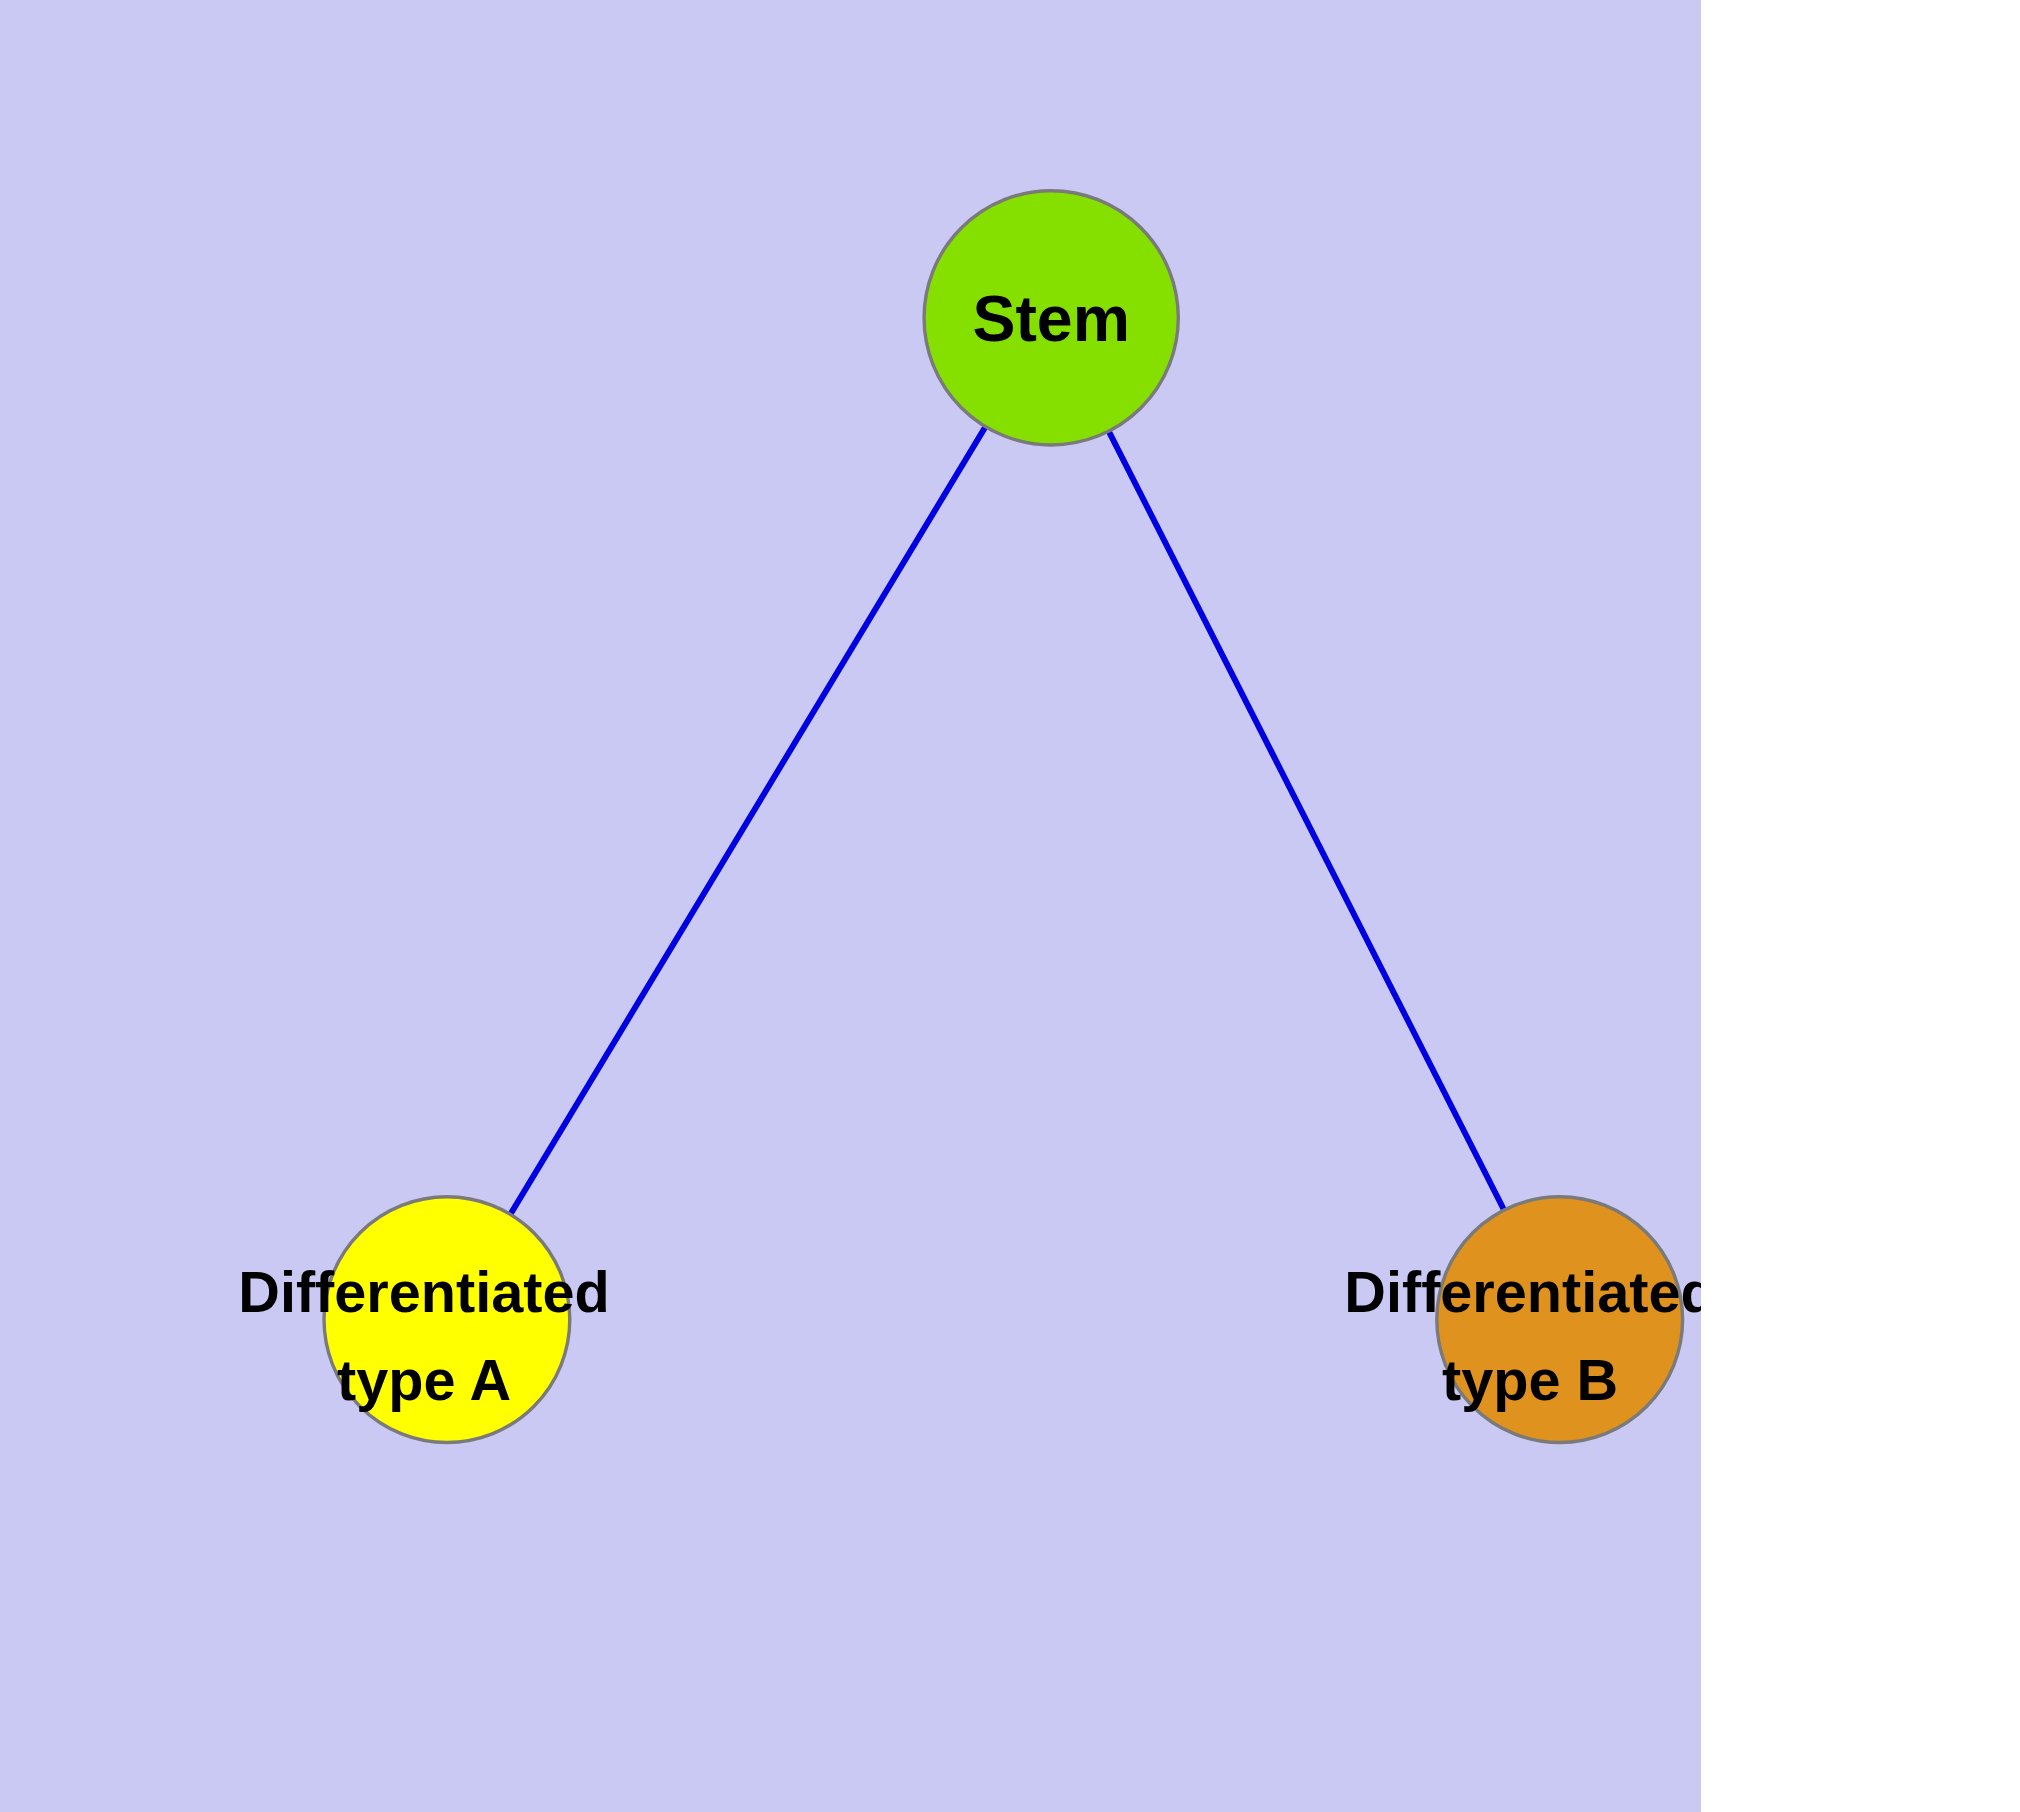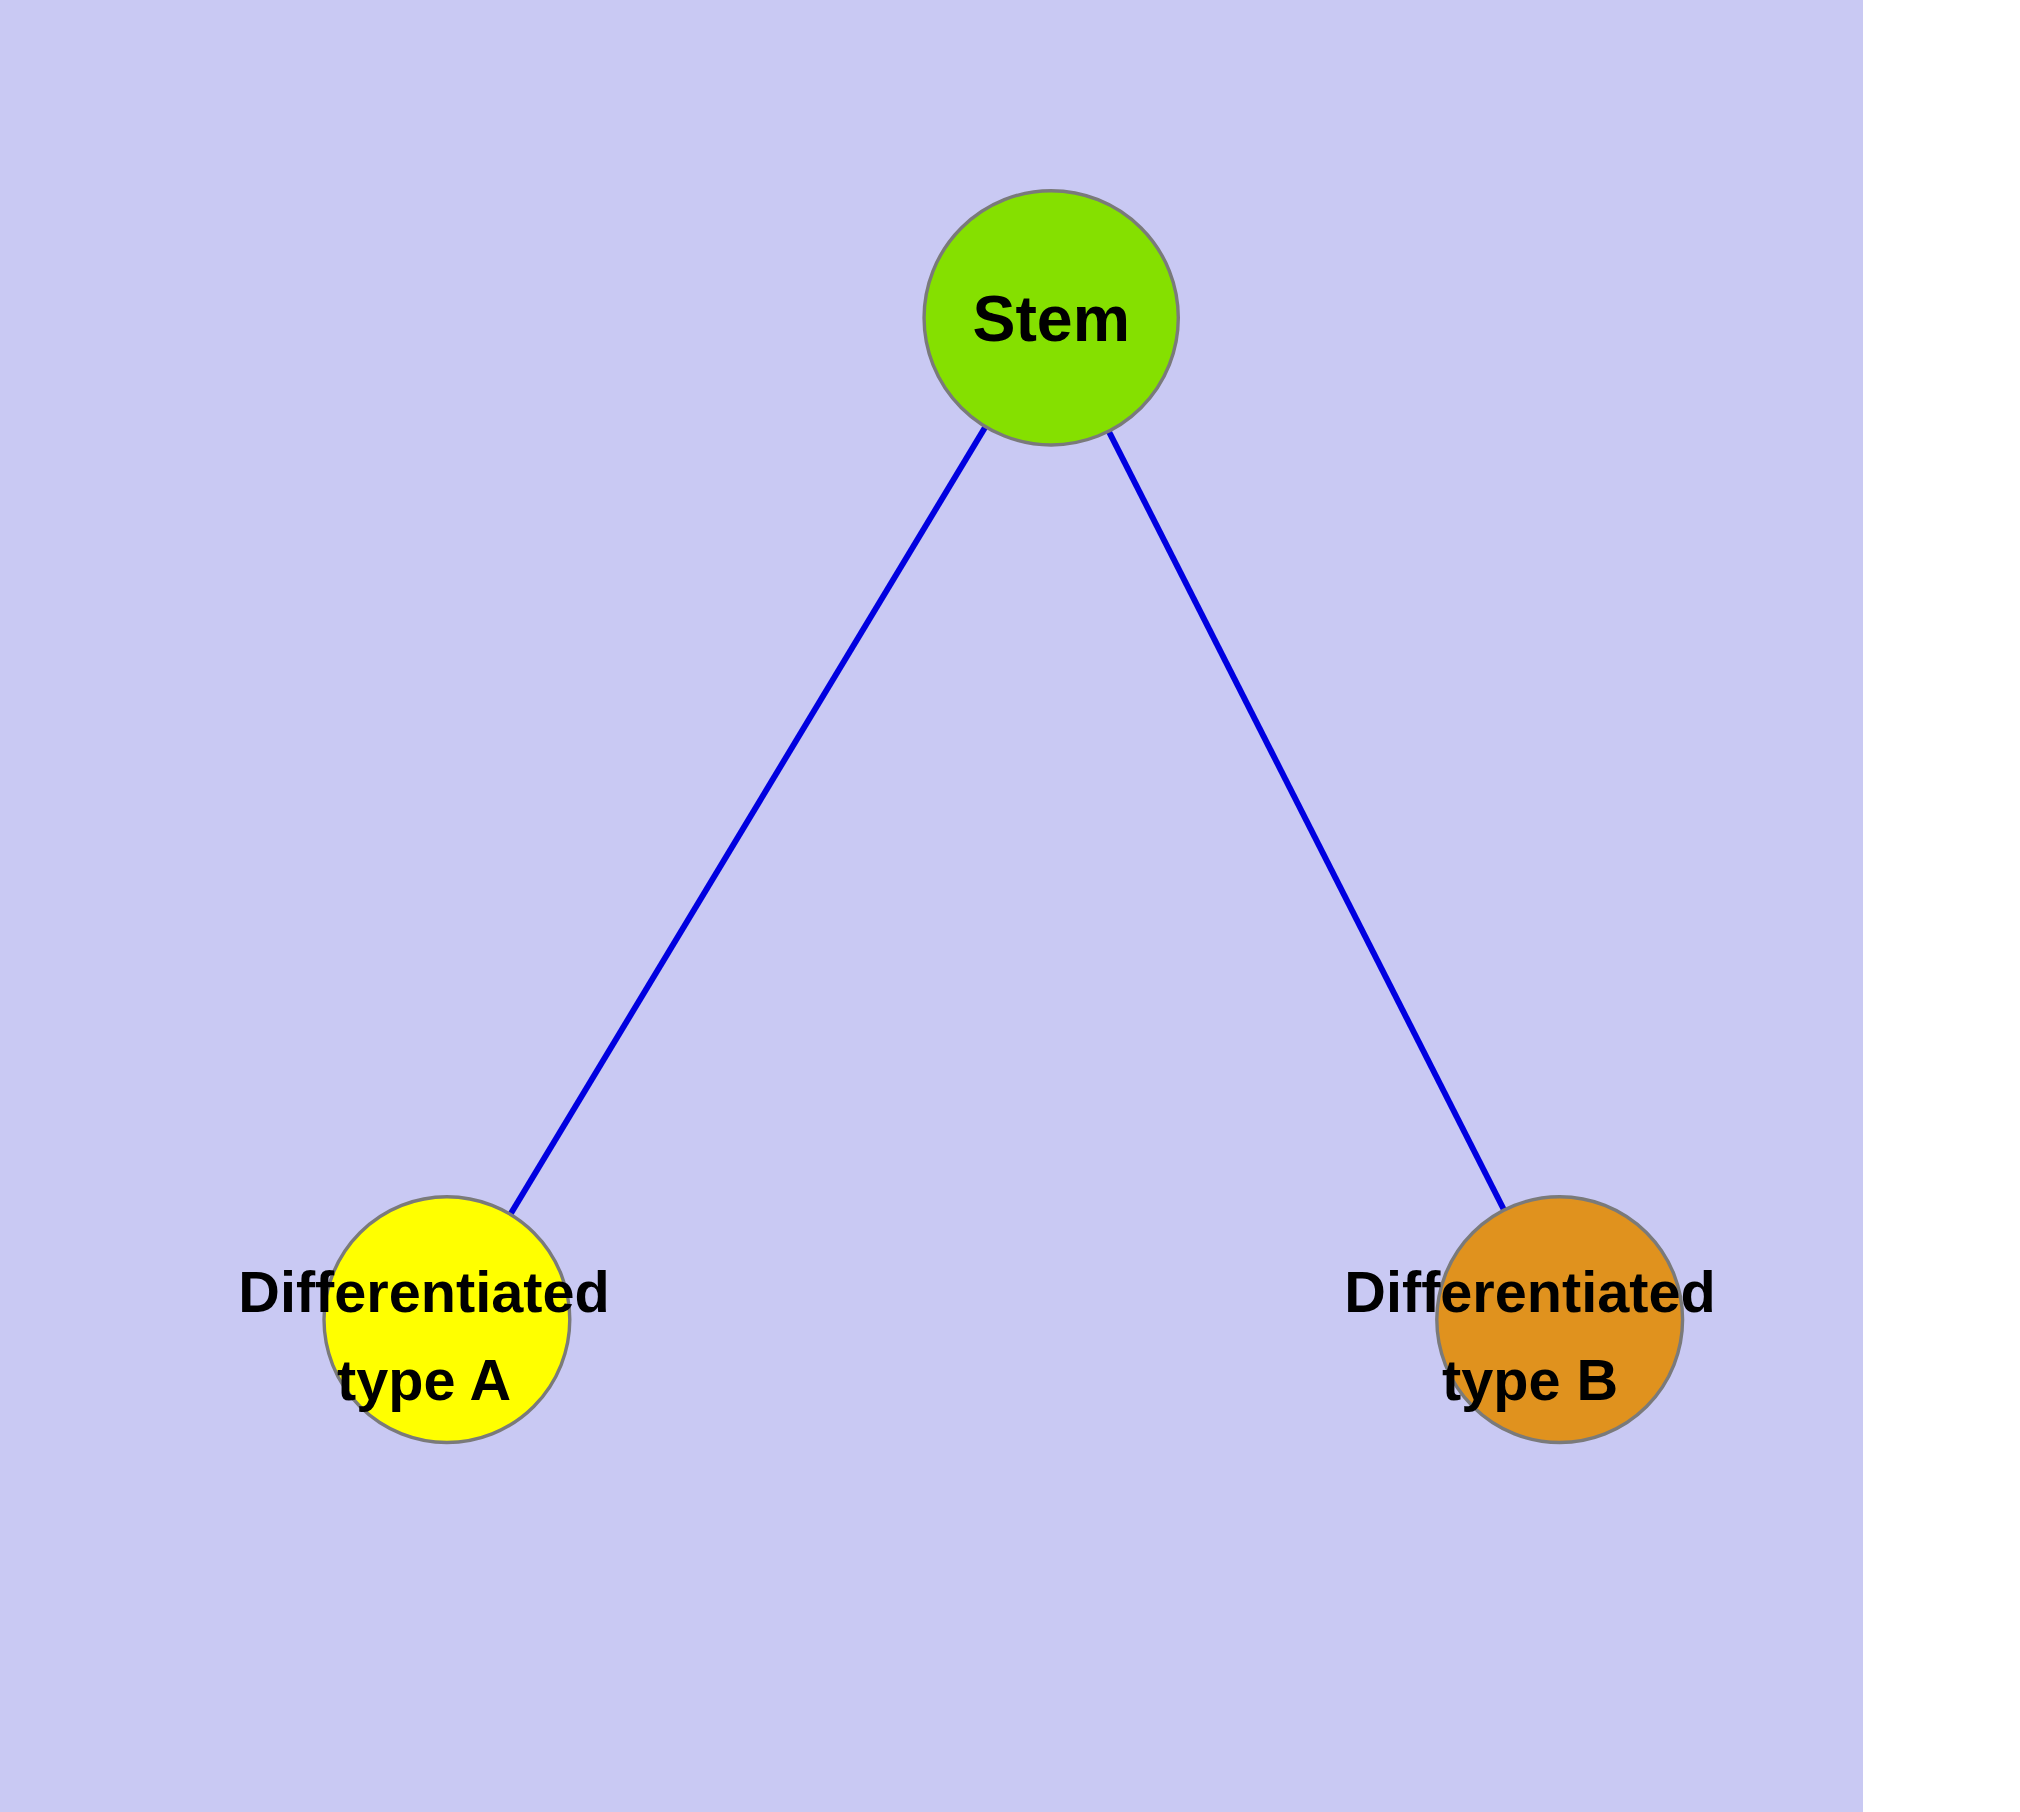--- a/index.html
+++ b/index.html
@@ -2,21 +2,21 @@
 <html style="font-size:13.6px"><head>
 <meta charset="utf-8">
 <style>
   html, body {
     margin: 0;
     padding: 0;
     background: #ffffff;
   }
   #stage {
     position: relative;
-    width: 1863px;
+    width: 1701px;
     height: 1812px;
     background: #c9c9f3;
     overflow: hidden;
     font-family: "Liberation Sans", "DejaVu Sans", sans-serif;
     text-decoration: underline;
   }
   svg {
     display: block;
     width: 2021px;
     height: 1812px;

